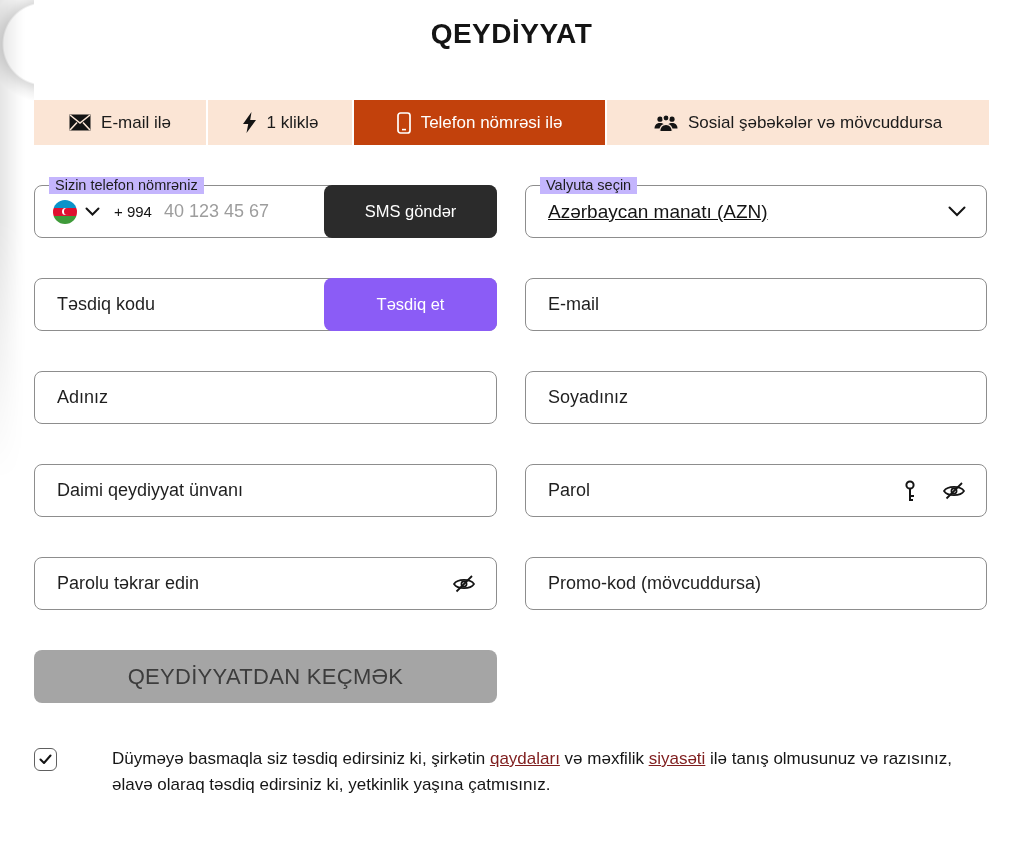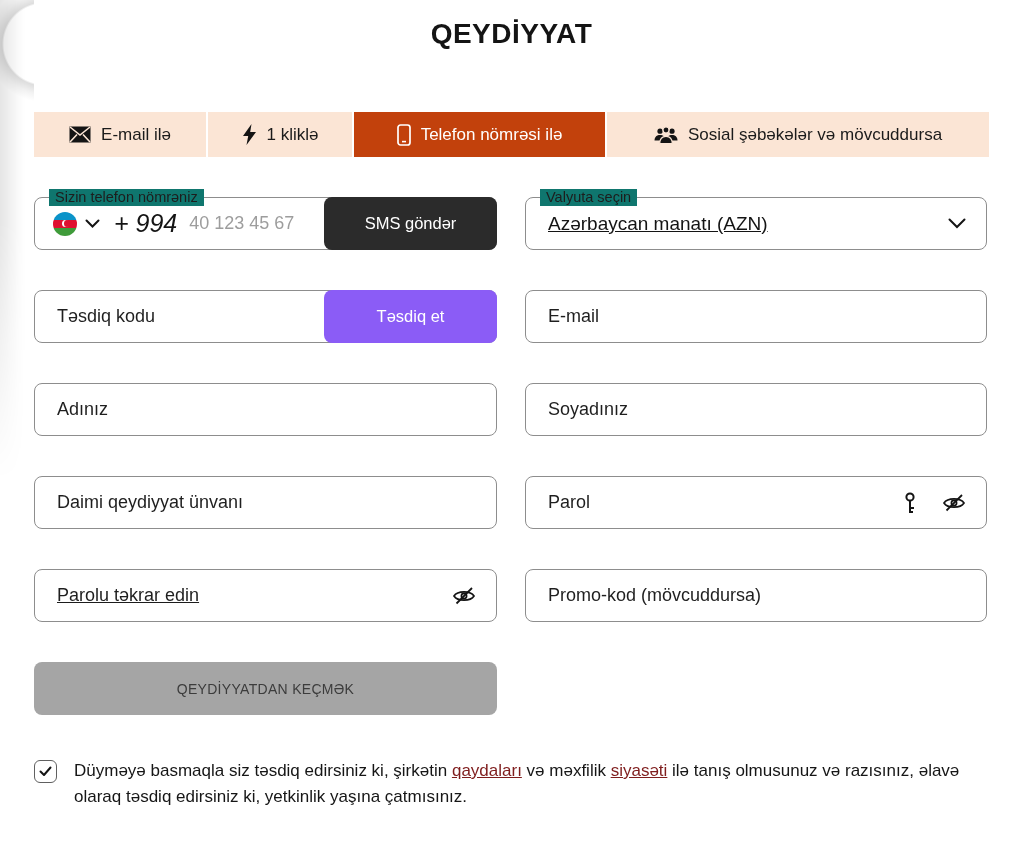--- a/index.html
+++ b/index.html
@@ -28,21 +28,21 @@
     text-align: center;
     font-size: 28px;
     font-weight: 700;
     letter-spacing: 0.5px;
     margin-top: 16px;
     line-height: 36px;
     color: #141414;
   }
 
   
-  .tabs { display: flex; margin-top: 60px; height: 45px; gap: 2px; border-radius: 11px; }
+  .tabs { display: flex; margin-top: 48px; height: 45px; gap: 2px; border-radius: 11px; }
   .tab {
     background: #fbe5d5;
     display: flex; align-items: center; justify-content: center;
     gap: 10px;
     font-size: 17px;
     color: #1b1b1b;
     cursor: pointer;
     white-space: nowrap;
   }
   .tab-1 { flex: 0 0 172px; }
@@ -65,21 +65,21 @@
     position: relative;
     height: 53px;
     border: 1px solid #8d8d8d;
     border-radius: 8px;
     background: #ffffff;
     display: flex; align-items: center;
   }
   .field-label {
     position: absolute;
     top: -9px; left: 14px;
-    background: #0f766e;
+    background: #c4b5fd;
     padding: 0 6px;
     font-size: 14.5px;
     color: #1d1d1d;
     line-height: 17px;
     white-space: nowrap;
   }
   .field input {
     flex: 1 1 auto;
     min-width: 0;
     border: none; outline: none;
@@ -97,21 +97,21 @@
   .phone-left { display: flex; align-items: center; padding-left: 18px; gap: 8px; cursor: pointer; }
   .flag-circle {
     width: 24px; height: 24px; border-radius: 50%;
     overflow: hidden; position: relative; flex: 0 0 24px;
   }
   .flag-circle .b { position: absolute; top: 0; left: 0; right: 0; height: 34%; background: #0a93c9; }
   .flag-circle .r { position: absolute; top: 34%; left: 0; right: 0; height: 33%; background: #e01030; }
   .flag-circle .g { position: absolute; bottom: 0; left: 0; right: 0; height: 33%; background: #3f9b3a; }
   .flag-circle .crescent { position: absolute; top: 8.5px; left: 9px; width: 7px; height: 7px; background: #fff; border-radius: 50%; }
   .flag-circle .crescent::after { content: ""; position: absolute; top: 0; left: 2.4px; width: 6px; height: 7px; background: #e01030; border-radius: 50%; }
-  .dial-code { font-size: 25px; color: #141414; margin-left: 6px; white-space: nowrap; font-style: italic; }
+  .dial-code { font-size: 15px; color: #141414; margin-left: 6px; white-space: nowrap; }
   .phone-input { padding-left: 12px !important; }
 
   .attached-btn {
     position: absolute; right: -1px; top: -1px; bottom: -1px;
     width: 173px;
     border: none;
     border-radius: 8px;
     color: #ffffff;
     font-family: inherit;
     font-size: 16.5px;
@@ -128,21 +128,21 @@
   .pw-icons { position: absolute; right: 20px; top: 50%; transform: translateY(-50%); display: flex; align-items: center; gap: 26px; }
 
   
   .submit-btn {
     height: 53px;
     border: none;
     border-radius: 8px;
     background: #a5a5a5;
     color: #3c3c3c;
     font-family: inherit;
-    font-size: 14px;
+    font-size: 22px;
     letter-spacing: 0.3px;
     cursor: pointer;
   }
 
   
   .agreement {
     display: flex;
     align-items: flex-start;
     gap: 17px;
     margin-top: 43px;
@@ -155,20 +155,21 @@
     border-radius: 6px;
     background: #fff;
     display: flex; align-items: center; justify-content: center;
     cursor: pointer;
     margin-top: 2px;
   }
   .agreement-text {
     font-size: 17px;
     line-height: 1.55;
     color: #161616;
+    margin-left: 38px;
   }
   .agreement-text a { color: #7f1d1d; text-decoration: underline; cursor: pointer; }
 </style>
 </head>
 <body>
 
 <div class="edge-shade"></div>
 
 <div class="page">
 
@@ -286,21 +287,21 @@
           <svg width="24" height="20" viewBox="0 0 24 20">
               <path d="M2 10 C5.5 4.5 18.5 4.5 22 10 C18.5 15.5 5.5 15.5 2 10 Z" fill="none" stroke="#141414" stroke-width="1.7"></path>
               <circle cx="12" cy="10" r="2.6" fill="none" stroke="#141414" stroke-width="1.7"></circle>
               <line x1="4.5" y1="17.5" x2="20" y2="2" stroke="#141414" stroke-width="1.8"></line>
             </svg>
         </span>
       </span>
     </div>
 
     <div class="field">
-      <input type="password" style="padding-right: 60px; text-decoration: underline;" placeholder="Parolu təkrar edin">
+      <input type="password" style="padding-right: 60px;" placeholder="Parolu təkrar edin">
       <span class="icon-right">
         <svg width="24" height="20" viewBox="0 0 24 20">
             <path d="M2 10 C5.5 4.5 18.5 4.5 22 10 C18.5 15.5 5.5 15.5 2 10 Z" fill="none" stroke="#141414" stroke-width="1.7"></path>
             <circle cx="12" cy="10" r="2.6" fill="none" stroke="#141414" stroke-width="1.7"></circle>
             <line x1="4.5" y1="17.5" x2="20" y2="2" stroke="#141414" stroke-width="1.8"></line>
           </svg>
       </span>
     </div>
 
     <div class="field">

